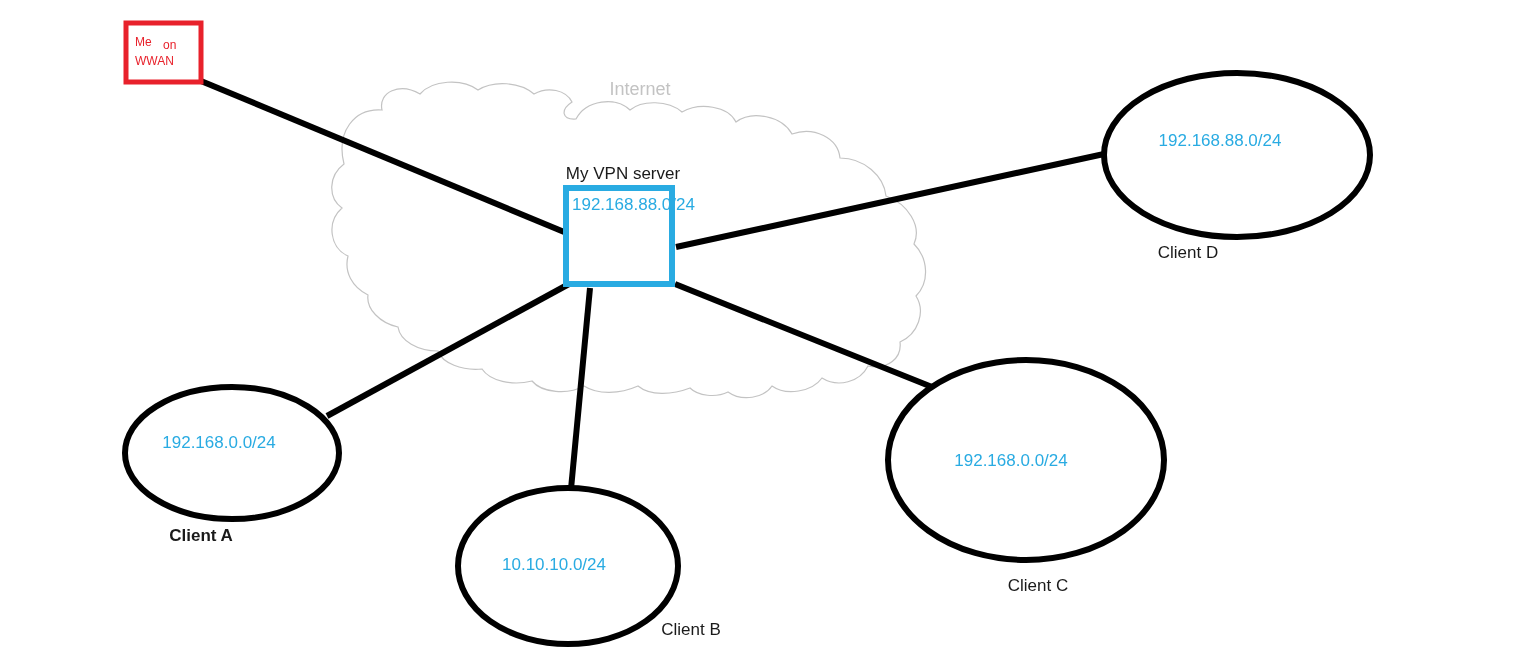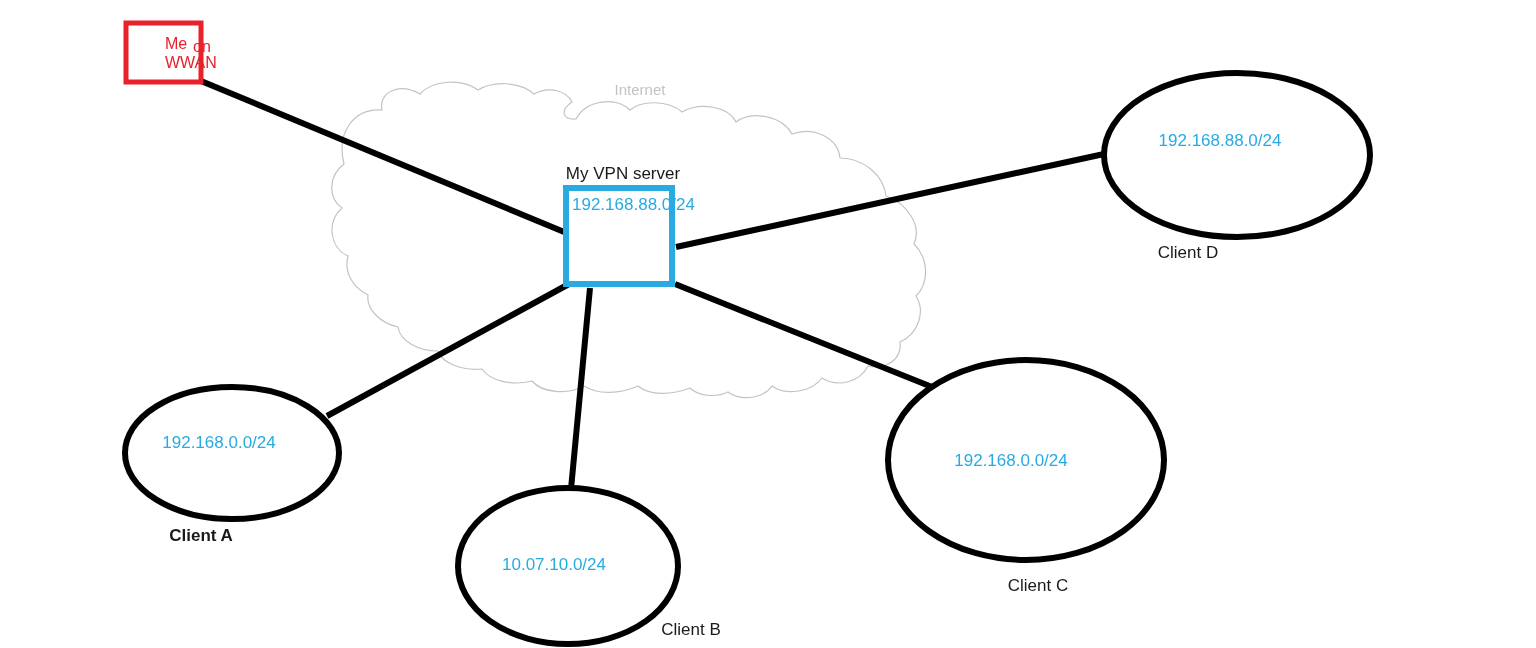--- a/index.html
+++ b/index.html
@@ -18,22 +18,22 @@
   }
   svg.layer{position:absolute;left:0;top:0;width:1536px;height:648px;}
   .cloud-outline{fill:none;stroke:var(--cloud-gray);stroke-width:1.2;}
   .link{stroke:var(--line-black);stroke-width:6;}
   .node-ellipse{fill:#ffffff;stroke:var(--line-black);stroke-width:6;}
   .server-rect{fill:#ffffff;stroke:var(--accent-blue);stroke-width:6;}
   .wwan-rect{fill:#ffffff;stroke:var(--accent-red);stroke-width:5;}
   .lbl{position:absolute;white-space:nowrap;font-size:17px;color:#1a1a1a;}
   .lbl.center{transform:translate(-50%,-50%);}
   .subnet{color:var(--accent-blue);}
-  .red-word{color:var(--accent-red);font-size:16px;margin-left:30px;}
-  .internet-lbl{color:var(--cloud-gray);font-size:15px;}
+  .red-word{color:var(--accent-red);font-size:12px;}
+  .internet-lbl{color:var(--cloud-gray);font-size:18px;}
 </style>
 </head>
 <body>
 
 <div class="canvas">
 
   <svg class="layer" viewBox="0 0 1536 648">
 
     <path class="cloud-outline" d="
       M 348 256
@@ -89,21 +89,21 @@
   <div class="lbl red-word" style="left:135px;top:35px;">Me</div>
   <div class="lbl red-word" style="left:163px;top:38px;">on</div>
   <div class="lbl red-word" style="left:135px;top:54px;">WWAN</div>
 
   <div class="lbl center" style="left:623px;top:174px;">My VPN server</div>
   <div class="lbl subnet" style="left:572px;top:195px;">192.168.88.0/24</div>
 
   <div class="lbl center subnet" style="left:219px;top:443px;">192.168.0.0/24</div>
   <div class="lbl center" style="left:201px;top:536px;font-weight:bold;">Client A</div>
 
-  <div class="lbl center subnet" style="left:554px;top:565px;">10.07.10.0/24</div>
+  <div class="lbl center subnet" style="left:554px;top:565px;">10.10.10.0/24</div>
   <div class="lbl center" style="left:674px;top:630px;margin-left:17px;">Client B</div>
 
   <div class="lbl center subnet" style="left:1011px;top:461px;">192.168.0.0/24</div>
   <div class="lbl center" style="left:1038px;top:586px;">Client C</div>
 
   <div class="lbl center subnet" style="left:1220px;top:141px;">192.168.88.0/24</div>
   <div class="lbl center" style="left:1188px;top:253px;">Client D</div>
 
 </div>
 

